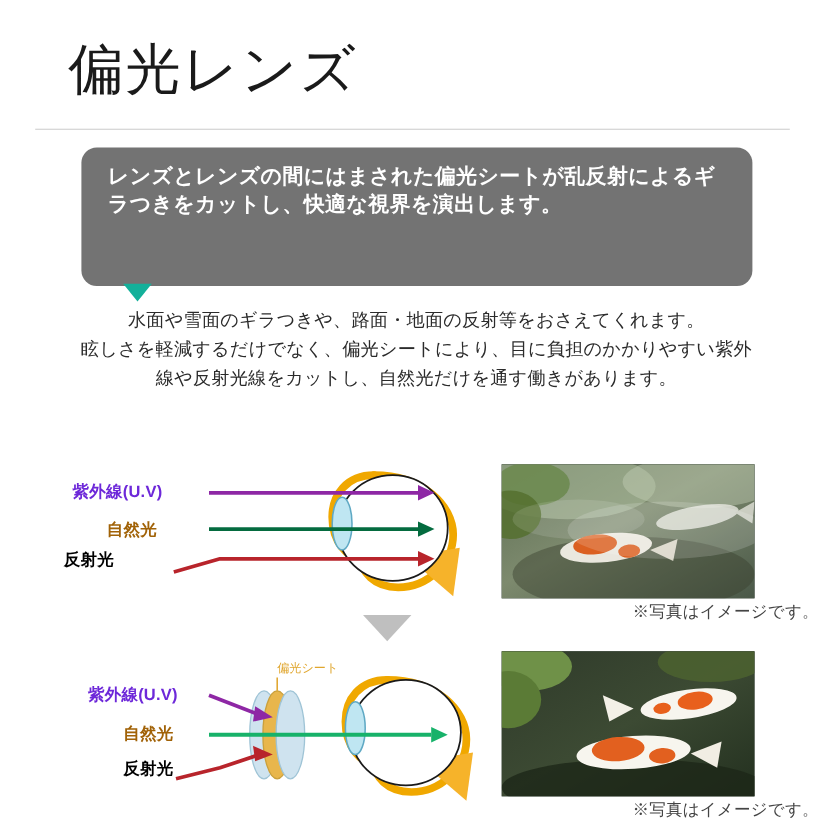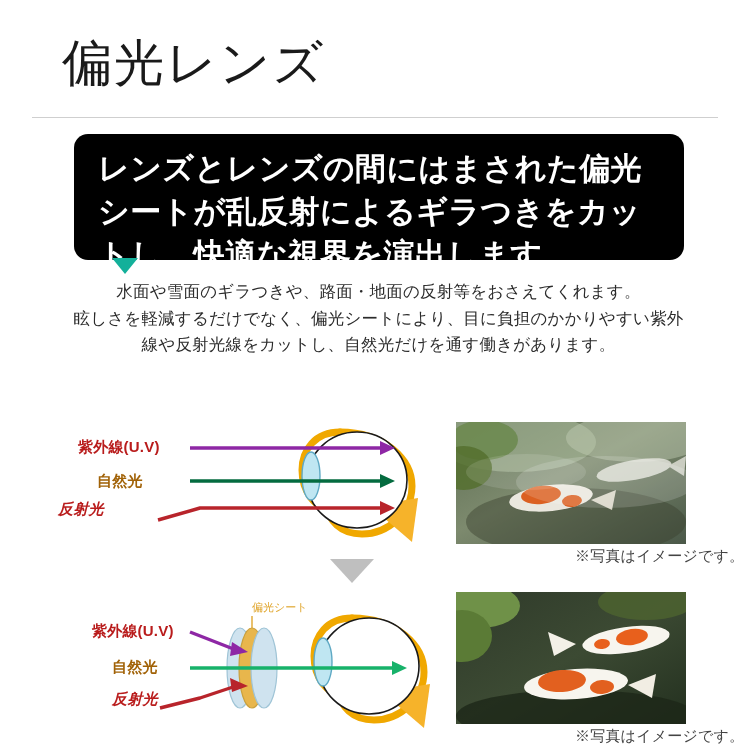--- a/index.html
+++ b/index.html
@@ -32,25 +32,25 @@
     left: 32px; top: 117px;
     width: 686px; height: 1px;
     background: #cfcfcf;
   }
 
   
   .callout {
     position: absolute;
     left: 74px; top: 134px;
     width: 610px; height: 126px;
-    background: #000000;
+    background: #737373;
     border-radius: 14px;
     color: #ffffff;
     padding: 14px 22px 0 24px;
-    font-size: 31px;
+    font-size: 19px;
     line-height: 1.38;
     letter-spacing: 0.4px;
     font-weight: 700;
   }
   .callout-tail {
     position: absolute;
     left: 112px; top: 258px;
     width: 0; height: 0;
     border-left: 13px solid transparent;
     border-right: 13px solid transparent;
@@ -77,23 +77,23 @@
   #diagram-top { top: 420px; height: 130px; }
   #diagram-bottom { top: 590px; height: 150px; }
 
   .ray-label {
     position: absolute;
     font-size: 15px;
     font-weight: 700;
     letter-spacing: 0.2px;
     white-space: nowrap;
   }
-  .uv { color: #b91c1c; margin-left: 12px; }
+  .uv { color: #6d28d9; }
   .nat { color: #a16207; }
-  .ref { color: #b91c1c; font-style: italic; }
+  .ref { color: #000000; }
 
   .sheet-label {
     position: absolute;
     font-size: 11px;
     font-weight: 400;
     color: #e0a62e;
     white-space: nowrap;
   }
 
   

